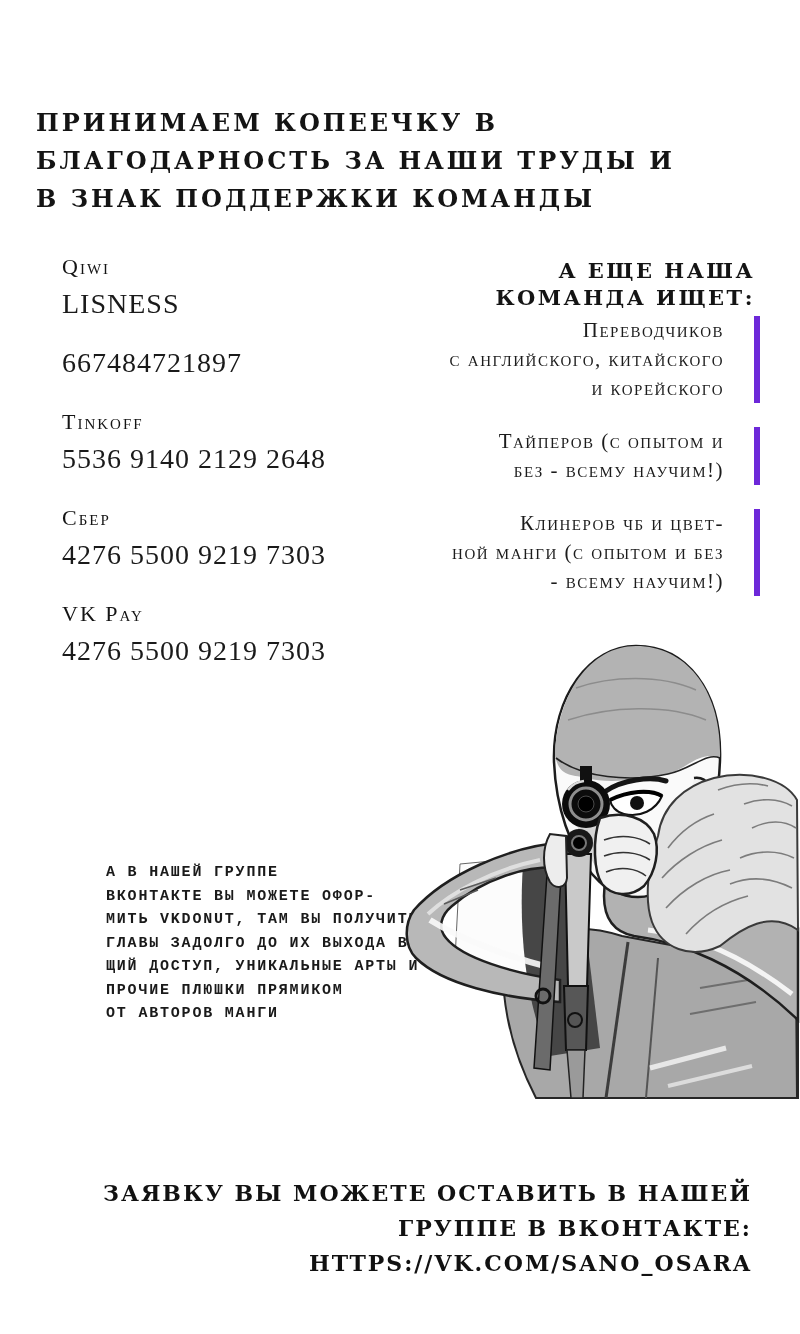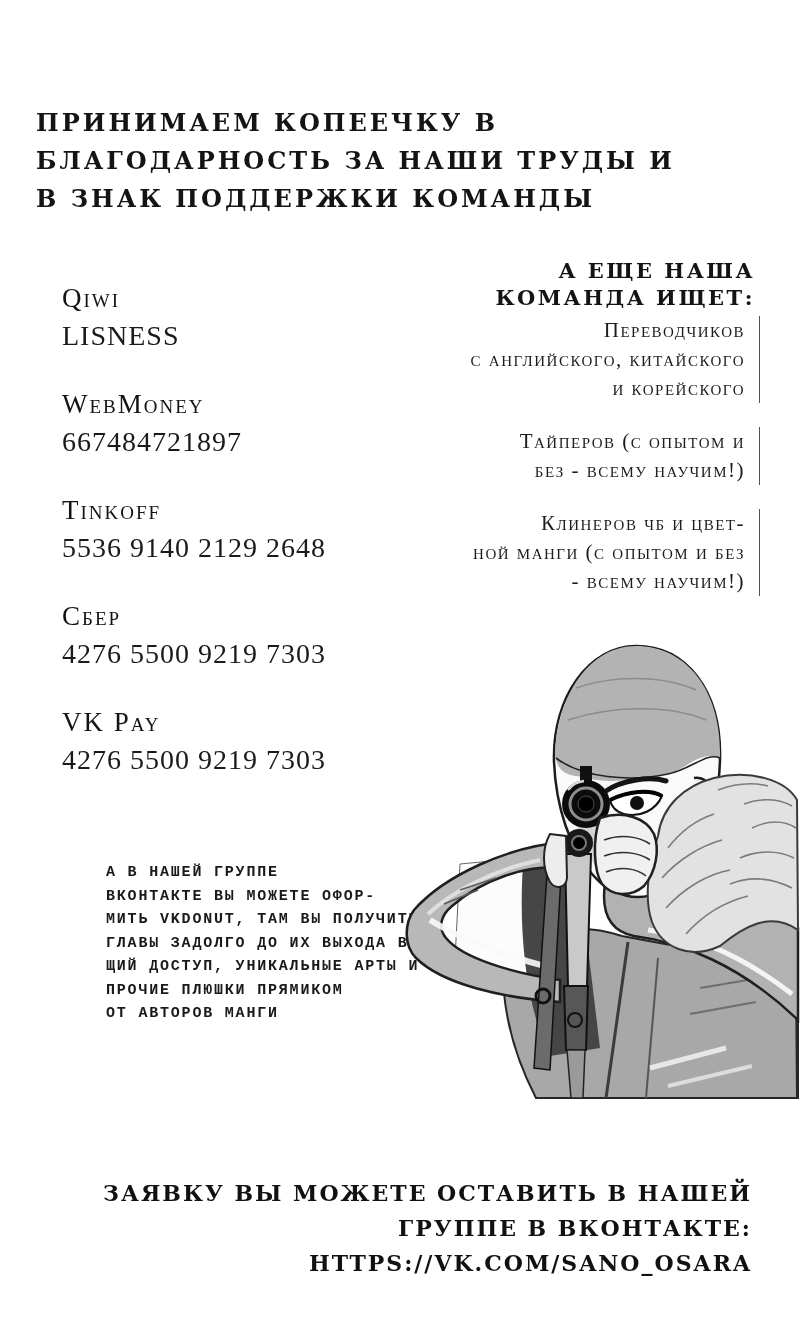--- a/index.html
+++ b/index.html
@@ -19,30 +19,30 @@
   .recruit-heading{
     position:absolute;right:45px;top:212px;text-align:right;
     font-family:"DejaVu Serif", serif;font-weight:700;
     font-size:21px;line-height:27px;letter-spacing:2.5px;color:#141414;margin-top:45px;
   }
   .recruit-list{
     position:absolute;right:40px;top:316px;
     display:flex;flex-direction:column;align-items:flex-end;gap:24px;
   }
   .recruit-item{
-    border-right:1px solid #6d28d9;padding-right:14px;text-align:right;
+    border-right:6px solid #6d28d9;padding-right:30px;text-align:right;
     font-variant:small-caps;font-size:21px;line-height:29px;
     letter-spacing:1.5px;color:#1c1c1c;
   }
 
   .payments{position:absolute;left:62px;top:248px;}
   .payment-item{margin-bottom:22px;}
   .payment-label{
-    font-variant:small-caps;font-size:27px;line-height:37px;
-    letter-spacing:2px;color:#141414;margin-top:32px;
+    font-variant:small-caps;font-size:22px;line-height:37px;
+    letter-spacing:2px;color:#141414;
   }
   .payment-value{
     font-size:28px;line-height:37px;letter-spacing:1px;color:#1a1a1a;
   }
 
   .vk-note{
     position:absolute;left:62px;top:861px;width:370px;
     font-family:Liberation Mono, monospace;font-weight:700;
     font-size:15px;line-height:23.5px;letter-spacing:1.8px;color:#1a1a1a;margin-left:44px;
   }
@@ -75,21 +75,20 @@
 ной манги (с опытом и без
 - всему научим!)</div>
 </div>
 
 <div class="payments">
   <div class="payment-item">
     <div class="payment-label">Qiwi</div>
     <div class="payment-value">LISNESS</div>
   </div>
   <div class="payment-item">
-    <div class="payment-label">WebMoney</div>
     <div class="payment-value">667484721897</div>
   </div>
   <div class="payment-item">
     <div class="payment-label">Tinkoff</div>
     <div class="payment-value">5536 9140 2129 2648</div>
   </div>
   <div class="payment-item">
     <div class="payment-label">Сбер</div>
     <div class="payment-value">4276 5500 9219 7303</div>
   </div>

